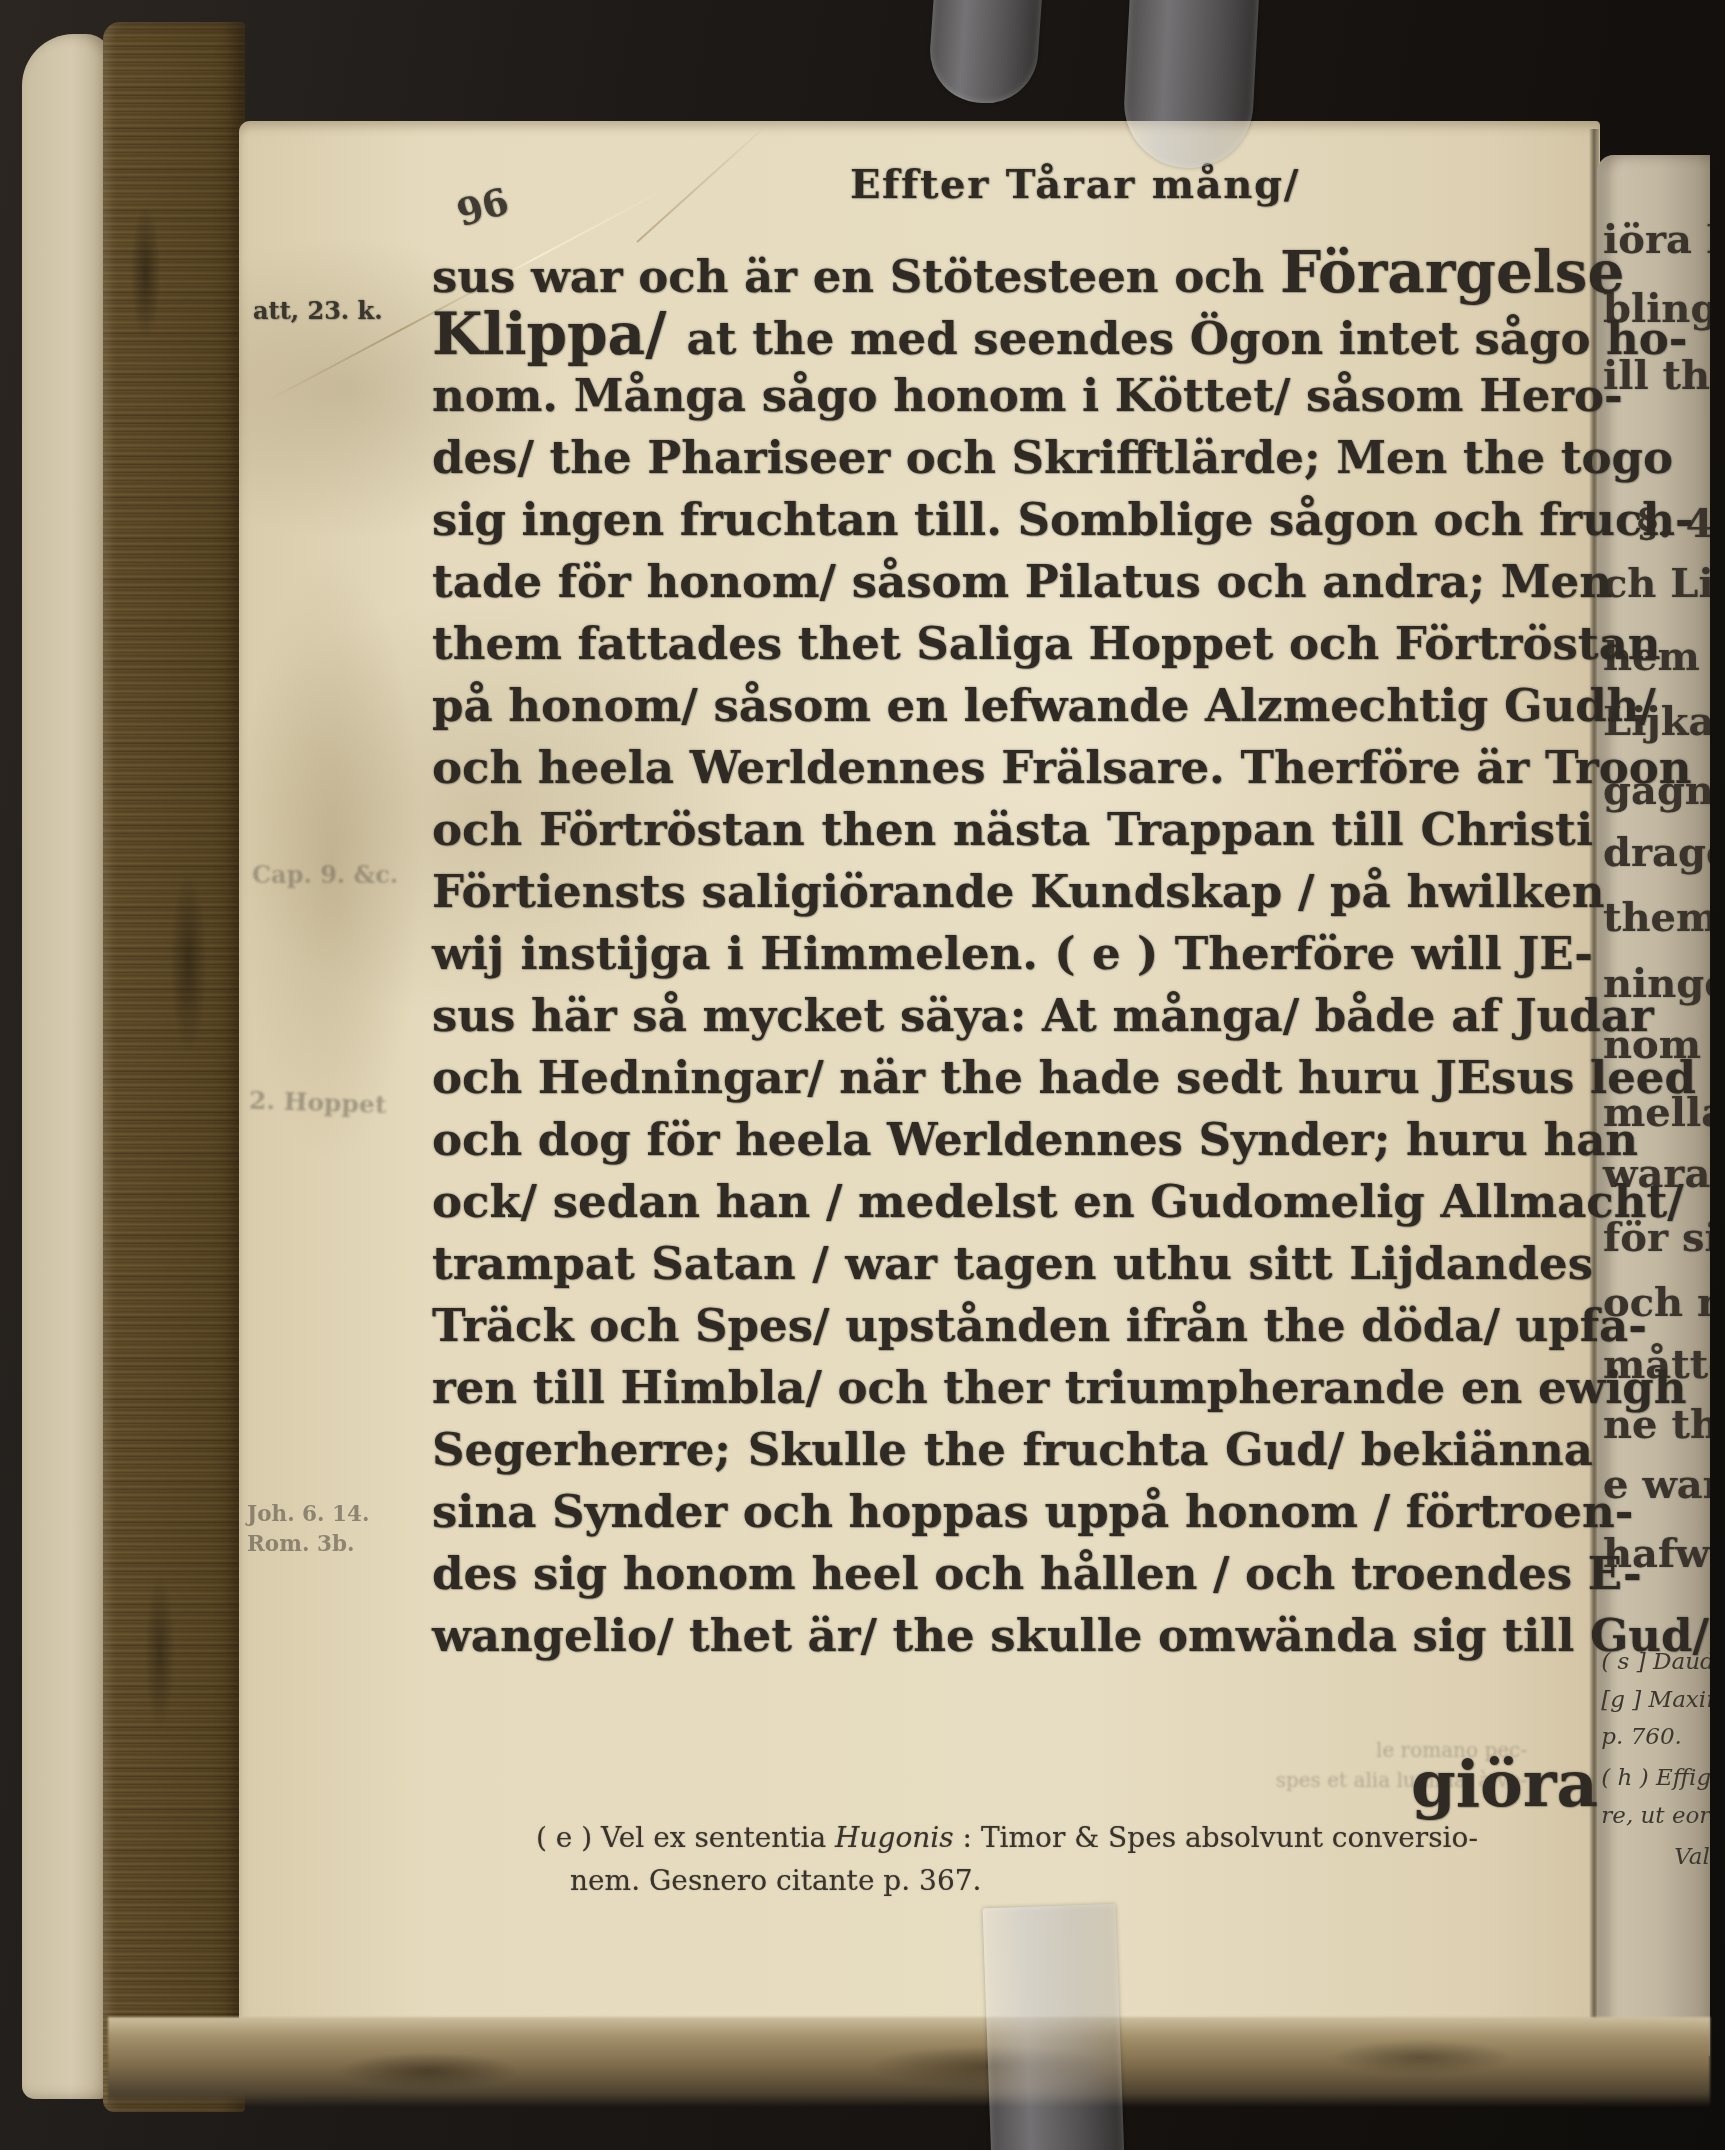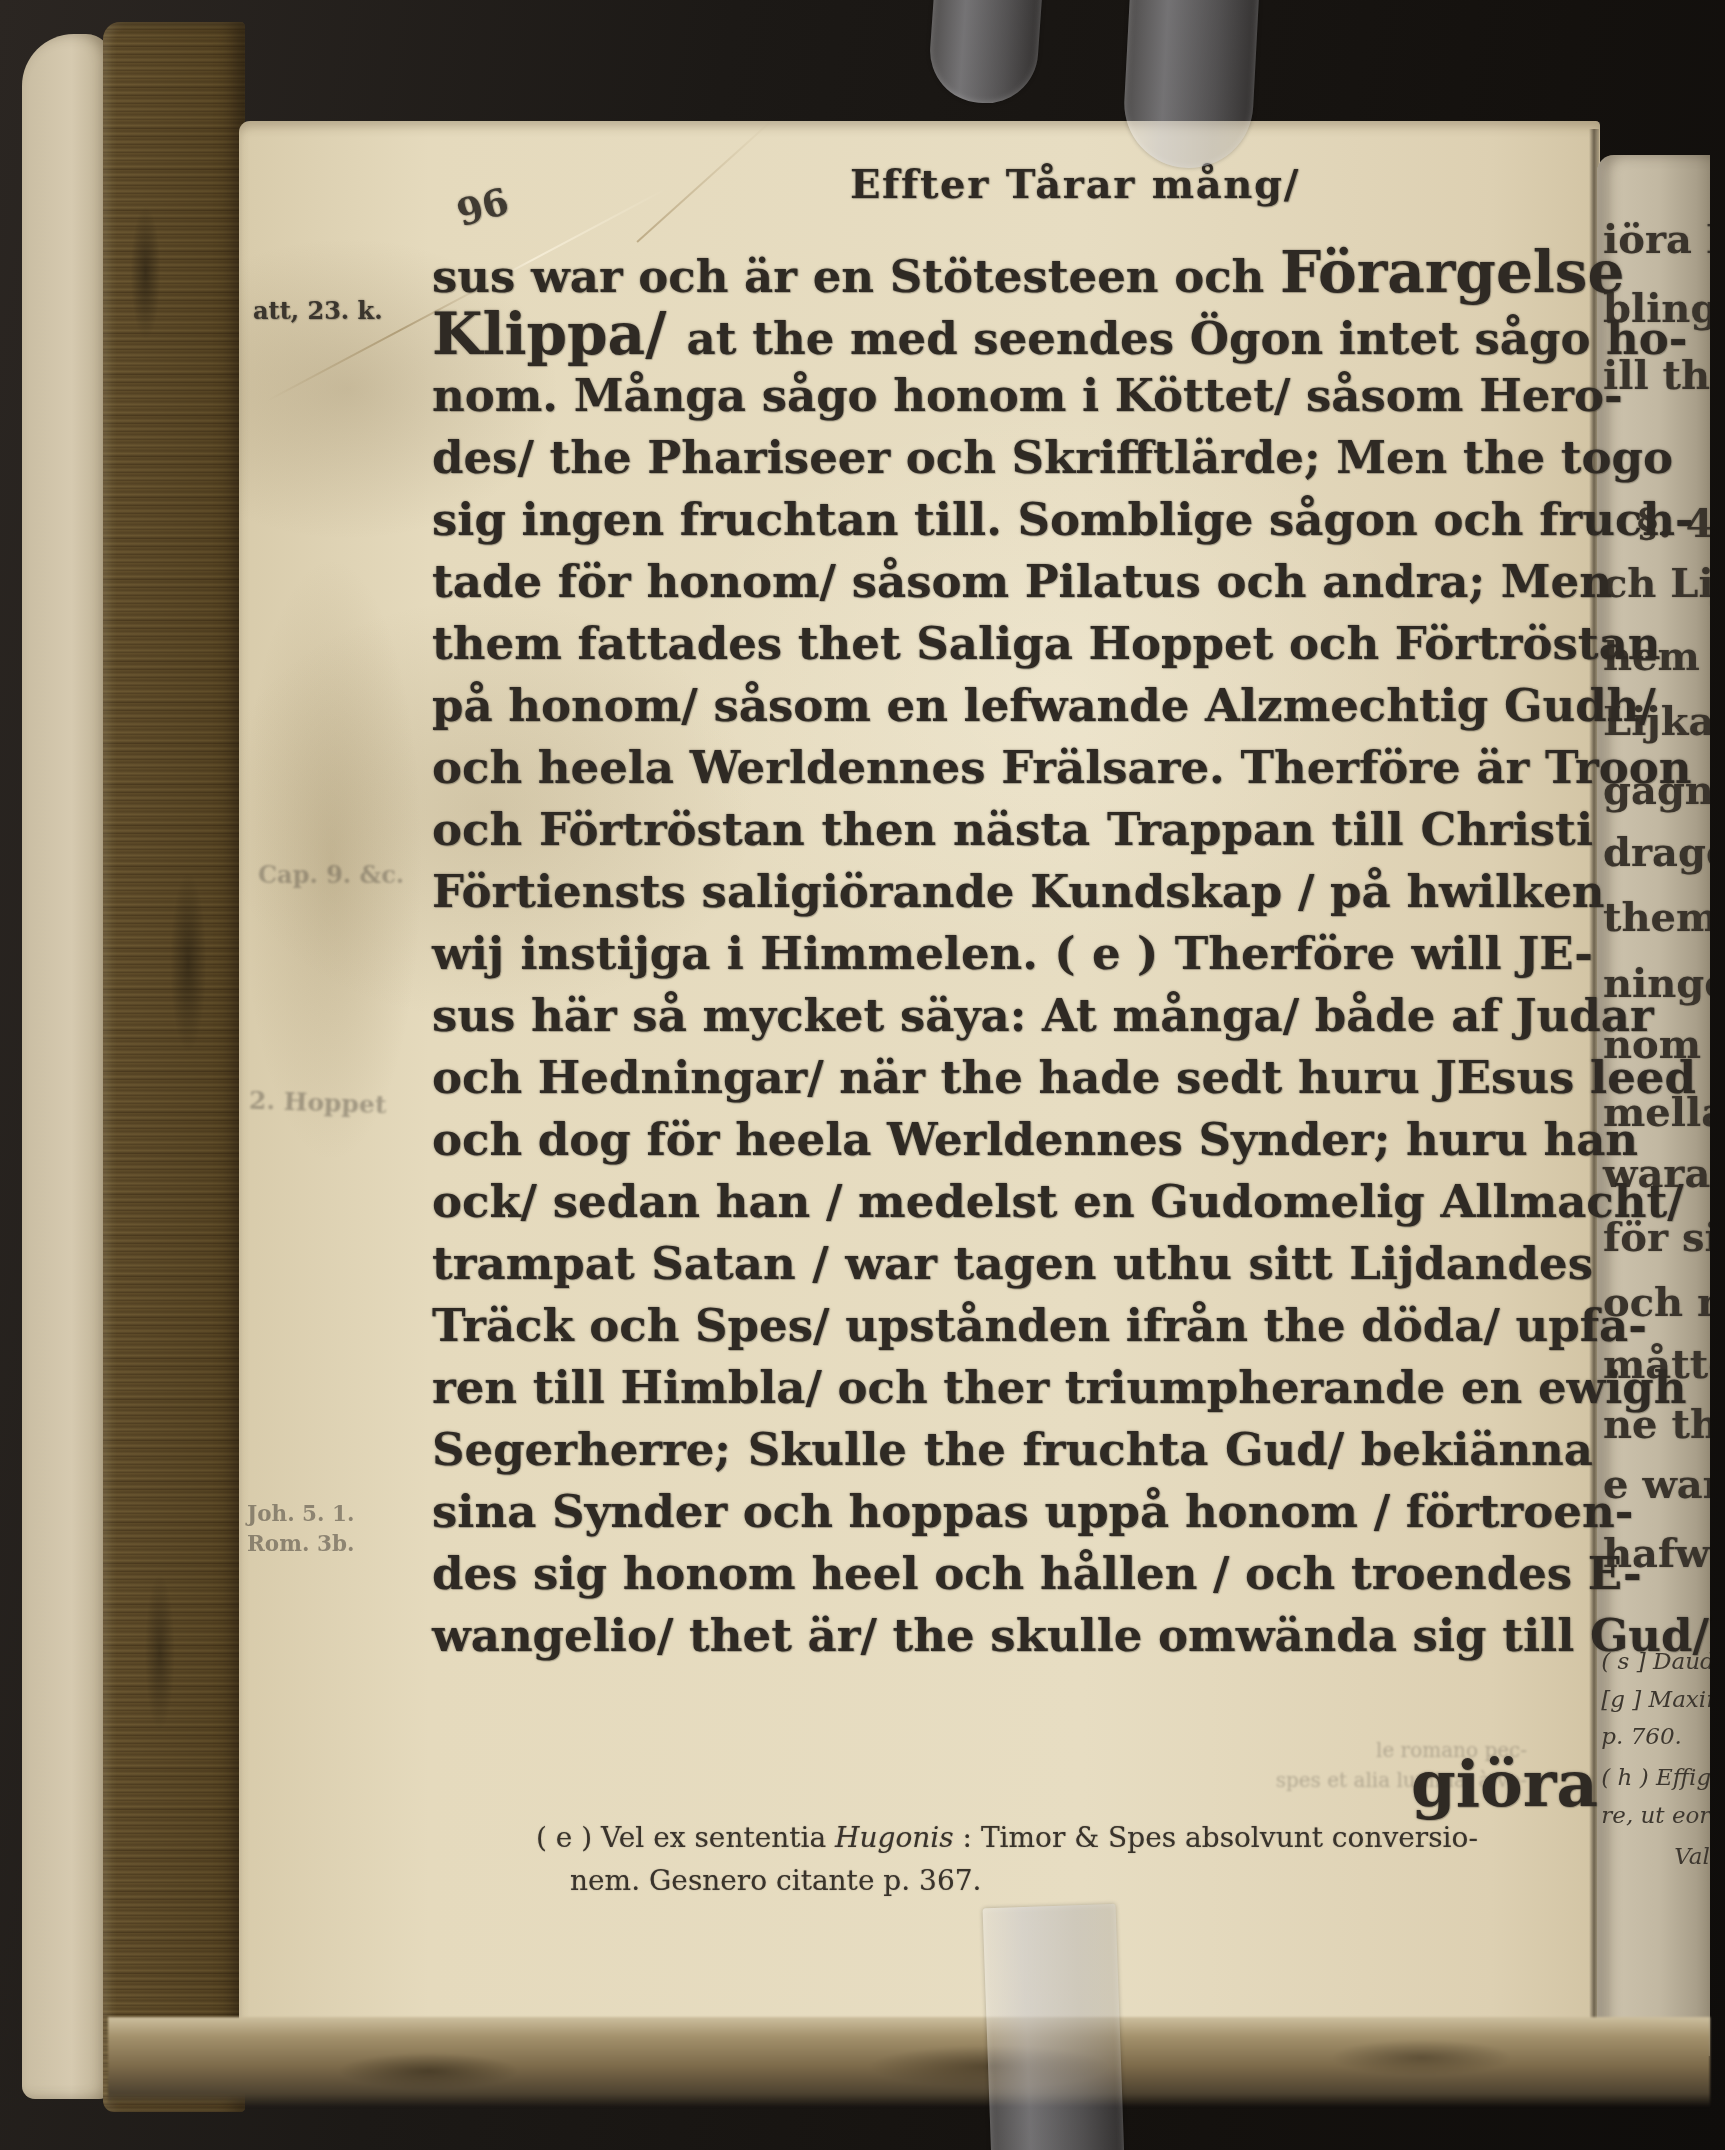--- a/index.html
+++ b/index.html
@@ -68,21 +68,21 @@
       white-space:nowrap;text-align:justify;text-align-last:justify;overflow:visible;}
   .bline .big{font-size:58px;}
   .catchword{position:absolute;left:1411px;top:1746px;width:185px;text-align:right;
       font-size:64px;font-weight:700;}
   .footnote{position:absolute;left:536px;top:1816px;width:1067px;font-size:28px;line-height:43px;color:#39332b;
       text-shadow:0 0 1.3px rgba(57,51,43,.5);}
   .footnote .ital{font-style:italic;}
   .fn2{padding-left:34px;}
   
   .ghost{position:absolute;color:#4c463d;font-weight:700;filter:blur(0.9px);}
-  .g-cap{left:258px;top:860px;font-size:24px;opacity:.38;}
+  .g-cap{left:252px;top:860px;font-size:24px;opacity:.38;}
   .g-hopp{left:249px;top:1088px;font-size:25px;opacity:.4;transform:rotate(2deg);}
   .g-joh{left:247px;top:1501px;font-size:21.5px;opacity:.55;filter:blur(0.4px);}
   .g-rom{left:247px;top:1531px;font-size:21.5px;opacity:.55;filter:blur(0.4px);}
   .g-lat1{left:882px;top:1738px;width:645px;text-align:right;font-size:20px;opacity:.30;font-weight:400;}
   .g-lat2{left:796px;top:1768px;width:731px;text-align:right;font-size:20px;opacity:.30;font-weight:400;}
   
   .nline{position:absolute;left:6px;white-space:nowrap;font-size:40px;font-weight:700;color:#3a342c;
       text-shadow:0 0 1.7px rgba(58,52,44,.5);}
   .nfoot{position:absolute;left:4.3px;white-space:nowrap;font-size:23px;color:#3d372f;font-style:italic;}
 </style>
@@ -126,21 +126,21 @@
     <div class="nfoot" style="top:1647px;">re, ut eorum vir</div>
     <div class="nfoot" style="top:1688px;padding-left:73px;">Valer. Max</div>
   </div>
 
   <div class="pgnum ink">96</div>
   <div class="runhead ink">Effter Tårar mång/</div>
   <div class="margin-note ink">att, 23. k.</div>
 
   <div class="ghost g-cap">Cap. 9. &amp;c.</div>
   <div class="ghost g-hopp">2. Hoppet</div>
-  <div class="ghost g-joh">Joh. 5. 1.</div>
+  <div class="ghost g-joh">Joh. 6. 14.</div>
   <div class="ghost g-rom">Rom. 3b.</div>
   <div class="ghost g-lat1">le romano pec-</div>
   <div class="ghost g-lat2">spes et alia lumina, à vo-</div>
 
   <div class="body ink">
     <div class="bline"><span>sus war och är en Stötesteen och </span><span class="big">Förargelse</span></div>
     <div class="bline"><span class="big">Klippa/ </span><span>at the med seendes Ögon intet sågo ho-</span></div>
     <div class="bline">nom. Många sågo honom i Köttet/ såsom Hero-</div>
     <div class="bline">des/ the Phariseer och Skrifftlärde; Men the togo</div>
     <div class="bline">sig ingen fruchtan till. Somblige sågon och fruch-</div>

